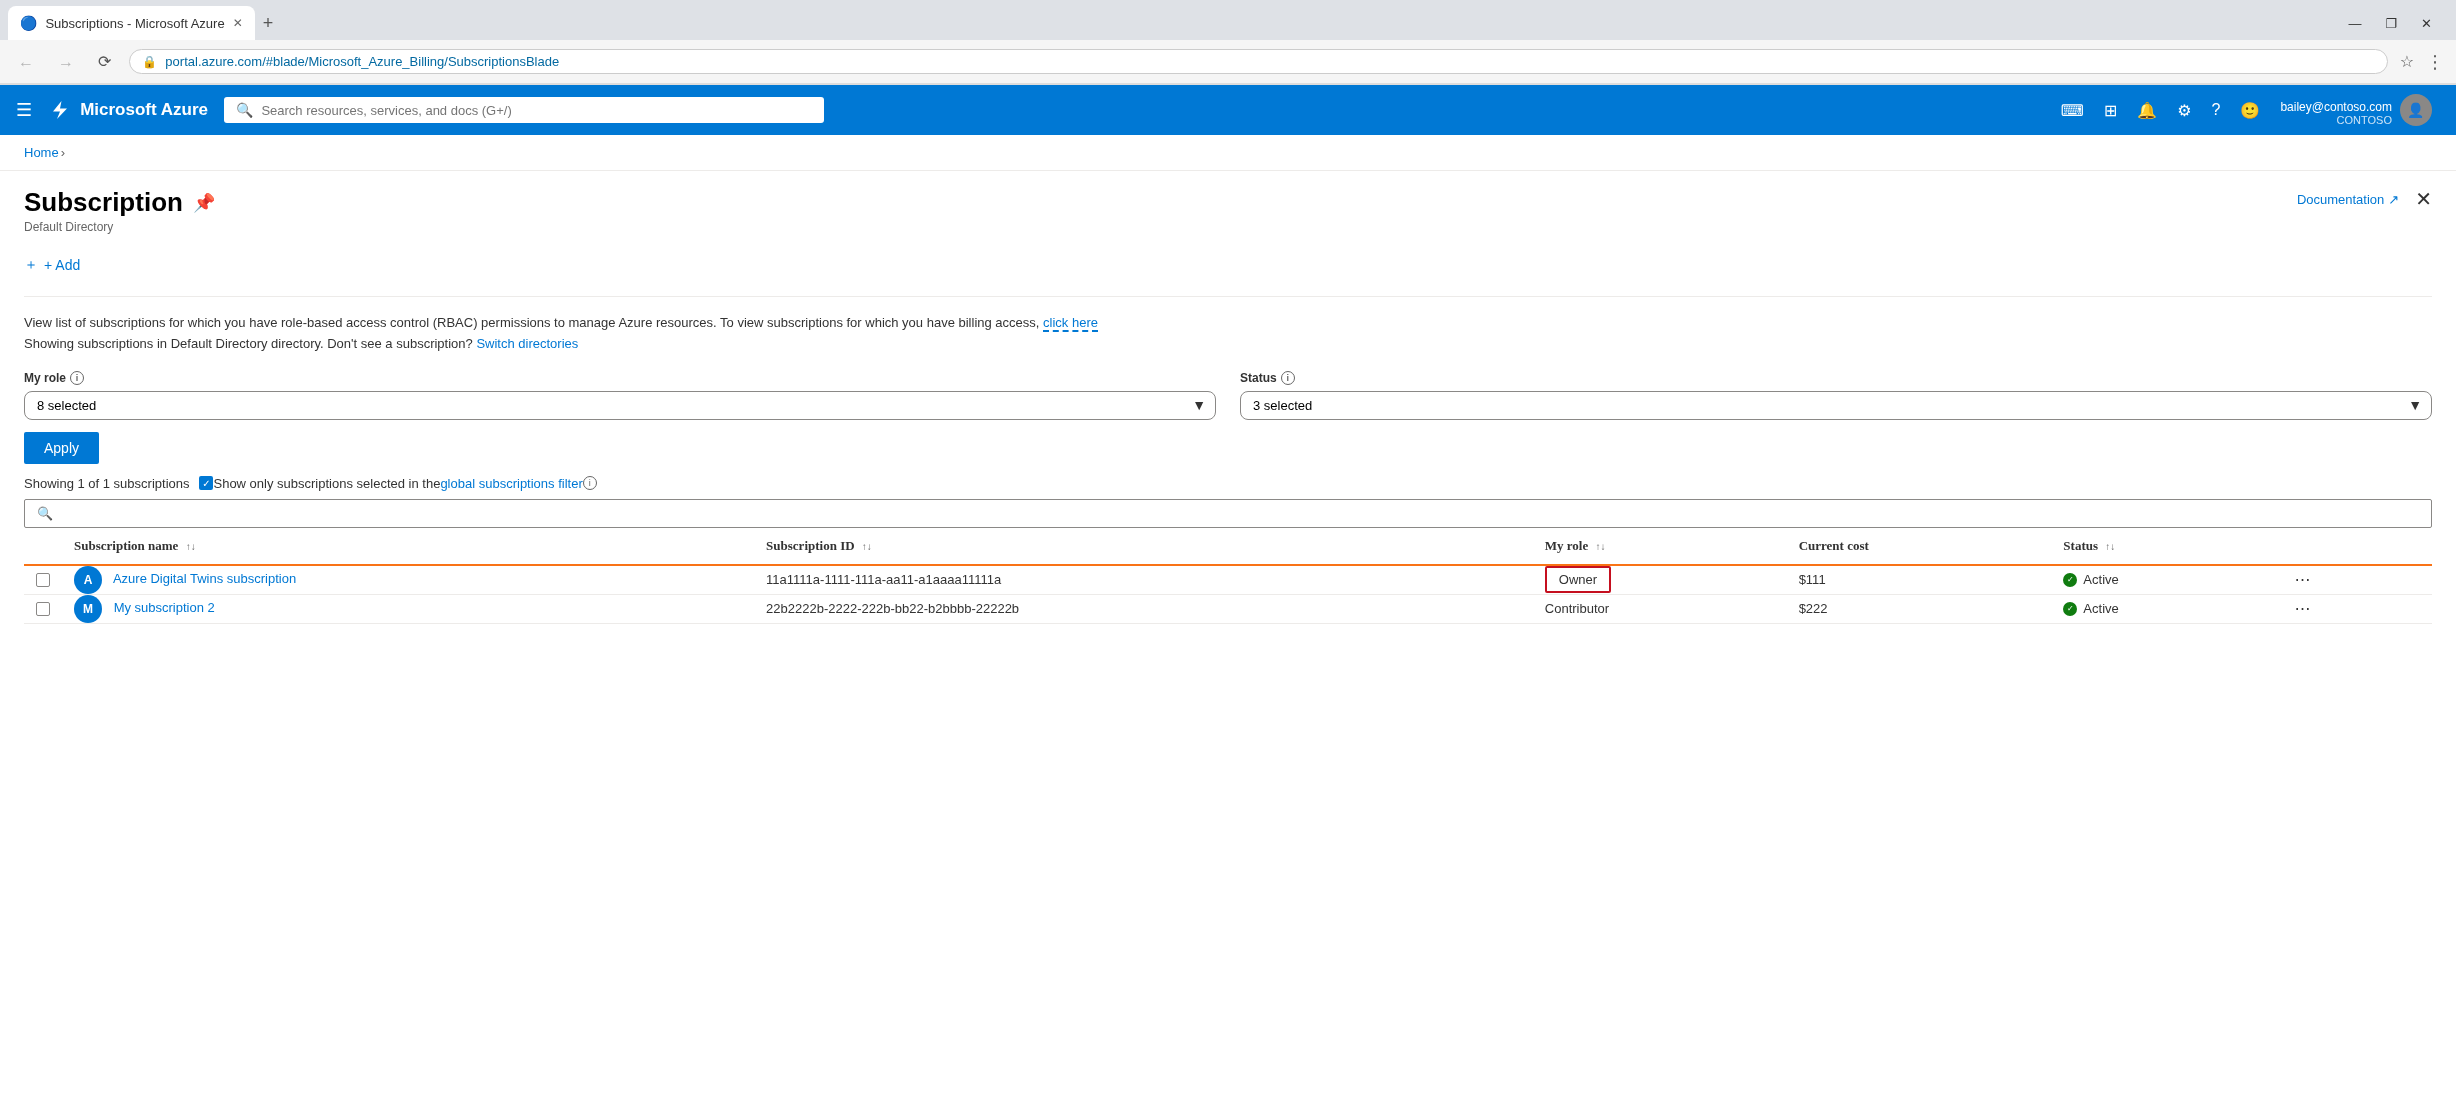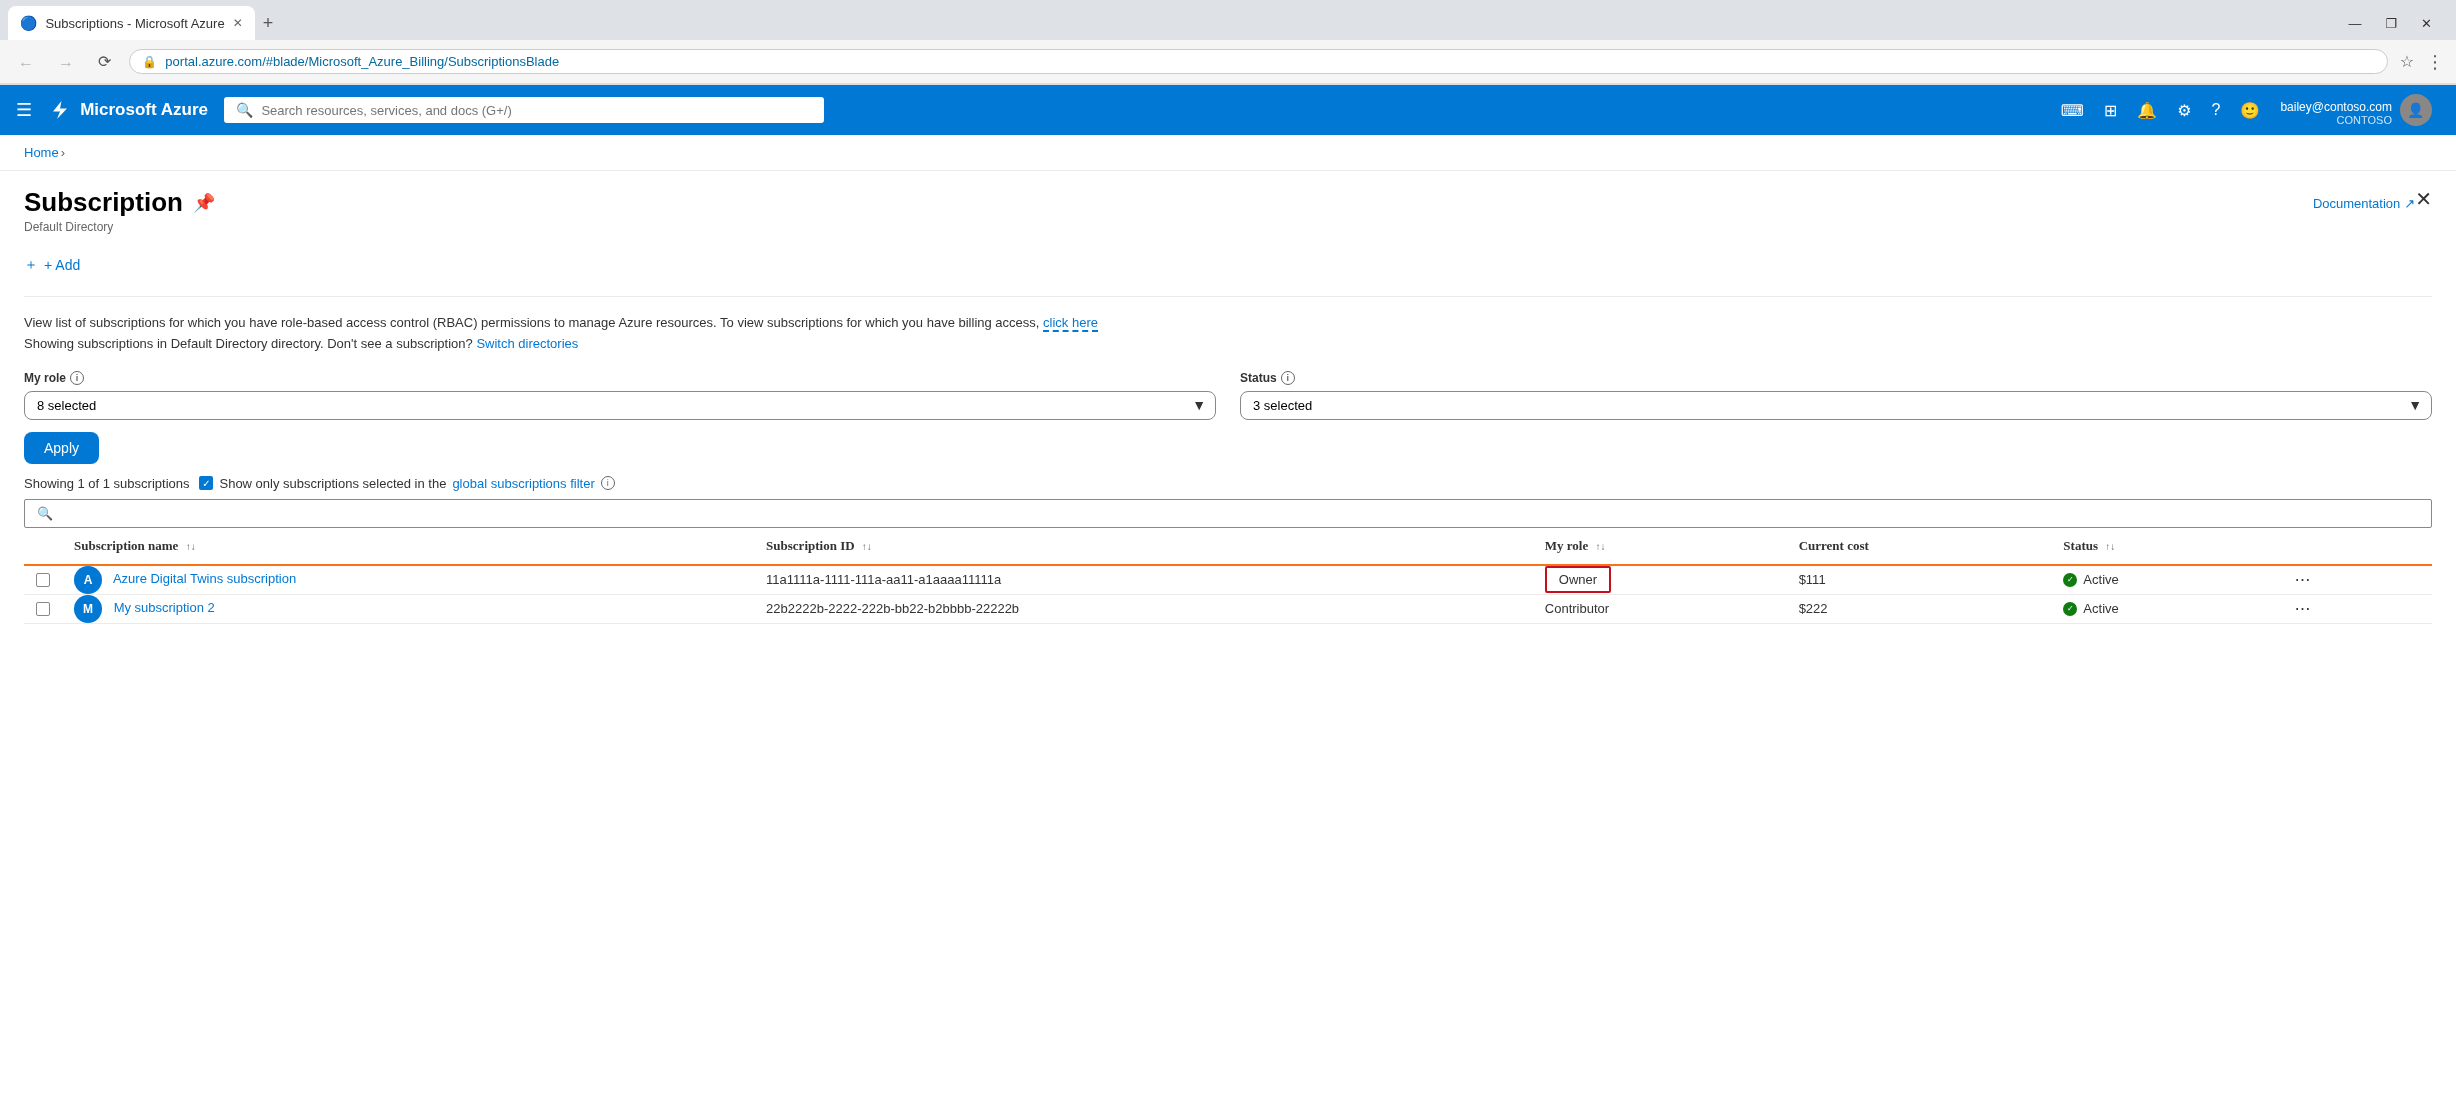--- a/index.html
+++ b/index.html
@@ -119,21 +119,21 @@
 
     
     .page-header {
       display: flex; align-items: flex-start; justify-content: space-between;
       margin-bottom: 16px;
     }
     .page-title-section { display: flex; align-items: center; gap: 10px; }
     .page-title { font-size: 26px; font-weight: 600; color: #000; }
     .page-subtitle { font-size: 12px; color: #666; margin-top: 2px; }
     .pin-icon { font-size: 18px; color: #666; cursor: pointer; }
-    .header-actions { display: flex; align-items: flex-end; gap: 0; }
+    .header-actions { display: flex; align-items: center; gap: 16px; }
     .doc-link { color: #0078d4; font-size: 13px; text-decoration: none; display: flex; align-items: center; gap: 4px; }
     .close-icon-btn { background: none; border: none; font-size: 20px; cursor: pointer; color: #333; }
 
     
     .toolbar { display: flex; align-items: center; gap: 16px; margin-bottom: 16px; padding-bottom: 16px; border-bottom: 1px solid #edebe9; }
     .add-btn { display: flex; align-items: center; gap: 6px; background: none; border: none; color: #0078d4; font-size: 14px; cursor: pointer; padding: 6px 0; }
 
     
     .info-text { font-size: 13px; color: #333; line-height: 1.6; margin-bottom: 16px; }
     .info-link { color: #0078d4; text-decoration: none; border-bottom: 2px dashed #0078d4; }
@@ -143,27 +143,27 @@
     .filters { display: flex; gap: 24px; margin-bottom: 12px; align-items: flex-start; }
     .filter-group { flex: 1; }
     .filter-label { font-size: 12px; font-weight: 600; color: #333; margin-bottom: 6px; display: flex; align-items: center; gap: 4px; }
     .info-circle { width: 14px; height: 14px; border: 1px solid #666; border-radius: 50%; display: inline-flex; align-items: center; justify-content: center; font-size: 9px; color: #666; cursor: pointer; }
     .select-wrapper { position: relative; }
     .select-wrapper select { width: 100%; padding: 6px 36px 6px 12px; border: 1px solid #8a8886; border-radius: 8px; font-size: 13px; background: #fff; cursor: pointer; appearance: none; -webkit-appearance: none; }
     .select-chevron { position: absolute; right: 10px; top: 50%; transform: translateY(-50%); pointer-events: none; color: #333; }
 
     
     .apply-btn {
-      background: #0078d4; color: #fff; border: none; border-radius: 8px;
+      background: #0078d4; color: #fff; border: none; border-radius: 2px;
       padding: 8px 20px; font-size: 14px; cursor: pointer; margin-bottom: 12px;
     }
 
     
     .showing-row { display: flex; align-items: center; gap: 10px; margin-bottom: 8px; font-size: 13px; }
-    .checkbox-label { display: flex; align-items: center; gap: 6px; cursor: pointer; }
+    .checkbox-label { display: flex; align-items: center; cursor: pointer; }
     .checkbox-checked { width: 14px; height: 14px; background: #0078d4; border: 2px solid #0078d4; border-radius: 2px; display: flex; align-items: center; justify-content: center; }
     .checkbox-checked::after { content: '✓'; color: #fff; font-size: 10px; }
 
     
     .search-filter {
       display: flex; align-items: center; gap: 8px;
       border: 1px solid #8a8886; border-radius: 2px; padding: 6px 12px;
       margin-bottom: 0; font-size: 13px; color: #666;
     }
     .search-filter input { border: none; outline: none; font-size: 13px; width: 100%; color: #333; }

